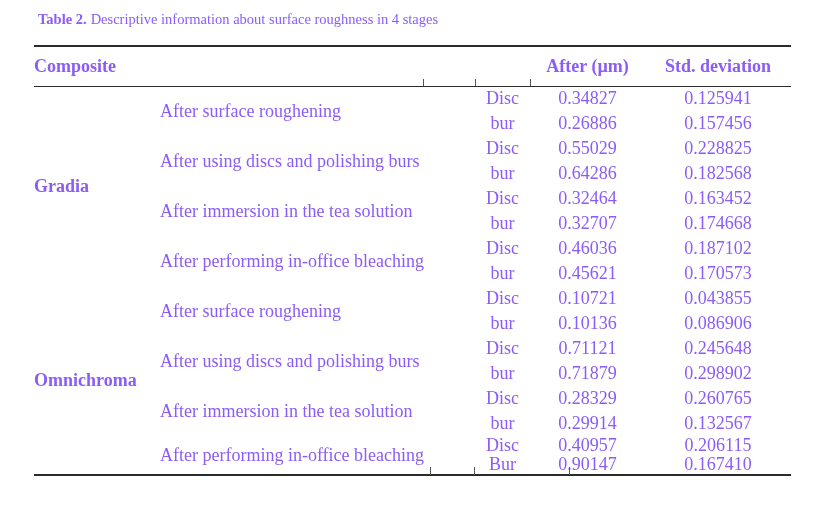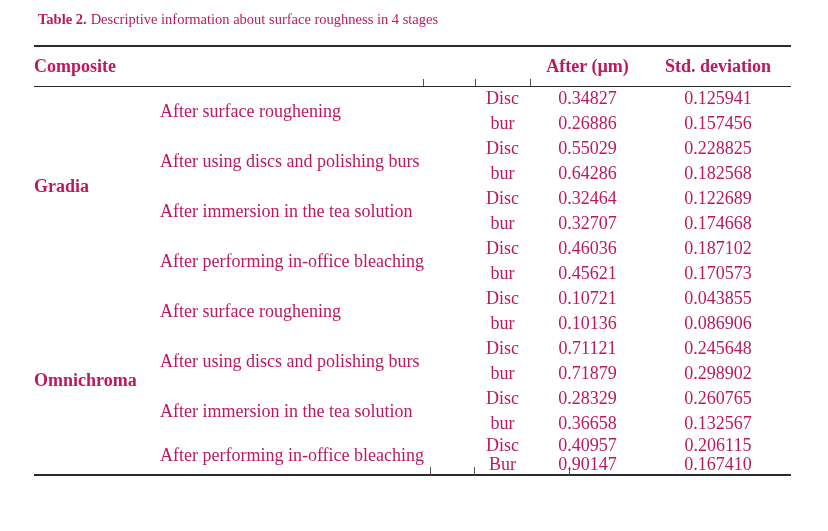--- a/index.html
+++ b/index.html
@@ -6,21 +6,21 @@
     margin: 0;
     padding: 0;
     background: #ffffff;
   }
   .page {
     position: relative;
     width: 828px;
     height: 531px;
     background: #ffffff;
     font-family: "Liberation Serif", "DejaVu Serif", serif;
-    color: #be185d;
+    color: #8b5cf6;
     overflow: hidden;
   }
   .title {
     position: absolute;
     left: 38px;
     top: 10px;
     font-size: 14.5px;
     line-height: 18px;
     white-space: nowrap;
   }
@@ -119,21 +119,21 @@
       </tr>
       <tr class="data-row">
         <td class="c-type">bur</td>
         <td class="c-mean">0.64286</td>
         <td class="c-std">0.182568</td>
       </tr>
       <tr class="data-row">
         <td class="c-stage" rowspan="2">After immersion in the tea solution</td>
         <td class="c-type">Disc</td>
         <td class="c-mean">0.32464</td>
-        <td class="c-std">0.122689</td>
+        <td class="c-std">0.163452</td>
       </tr>
       <tr class="data-row">
         <td class="c-type">bur</td>
         <td class="c-mean">0.32707</td>
         <td class="c-std">0.174668</td>
       </tr>
       <tr class="data-row">
         <td class="c-stage" rowspan="2">After performing in-office bleaching</td>
         <td class="c-type">Disc</td>
         <td class="c-mean">0.46036</td>
@@ -169,21 +169,21 @@
         <td class="c-std">0.298902</td>
       </tr>
       <tr class="data-row">
         <td class="c-stage" rowspan="2">After immersion in the tea solution</td>
         <td class="c-type">Disc</td>
         <td class="c-mean">0.28329</td>
         <td class="c-std">0.260765</td>
       </tr>
       <tr class="data-row">
         <td class="c-type">bur</td>
-        <td class="c-mean">0.36658</td>
+        <td class="c-mean">0.29914</td>
         <td class="c-std">0.132567</td>
       </tr>
       <tr class="data-row-tight">
         <td class="c-stage" rowspan="2">After performing in-office bleaching</td>
         <td class="c-type">Disc</td>
         <td class="c-mean">0.40957</td>
         <td class="c-std">0.206115</td>
       </tr>
       <tr class="data-row-tight">
         <td class="c-type">Bur</td>

